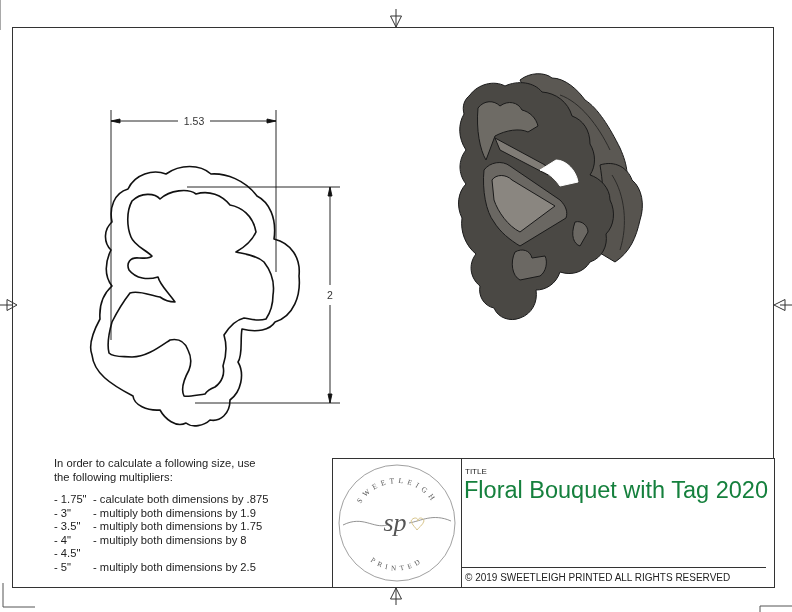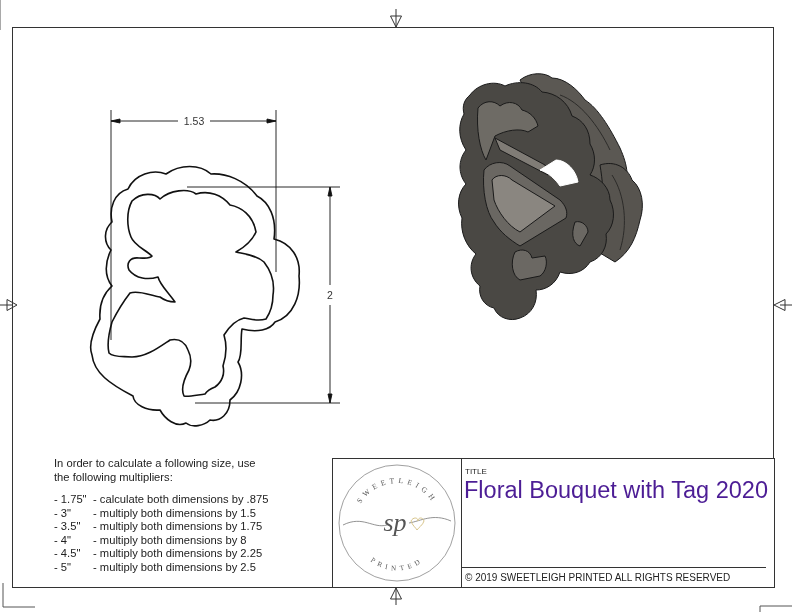--- a/index.html
+++ b/index.html
@@ -6,21 +6,21 @@
   body { width:792px; height:612px; position:relative; overflow:hidden; font-family:"Liberation Sans", sans-serif; color:#222; }
   #frame { position:absolute; left:12px; top:27px; width:762px; height:561px; border:1px solid #333; box-sizing:border-box; }
   #drawing { position:absolute; left:0; top:0; width:792px; height:612px; }
   #notes { position:absolute; left:54px; top:457px; font-size:11.2px; line-height:13.5px; color:#222; }
   #notes .mrow { display:flex; }
   #notes .size { width:39px; white-space:pre; }
   #titleblock { position:absolute; left:332px; top:458px; width:443px; height:130px; border:1px solid #333; box-sizing:border-box; background:#fff; }
   #logo-cell { position:absolute; left:0; top:0; width:128px; height:128px; border-right:1px solid #333; }
   #title-cell { position:absolute; left:129px; top:0; right:8px; height:108px; border-bottom:1px solid #333; }
   #title-label { position:absolute; left:3px; top:8px; font-size:8px; }
-  #title-text { position:absolute; left:2px; top:18px; font-size:23.5px; color:#4c1d95; white-space:nowrap; }
+  #title-text { position:absolute; left:2px; top:18px; font-size:23.5px; color:#15803d; white-space:nowrap; }
   #copyright { position:absolute; left:129px; top:110px; right:0; height:18px; font-size:10px; padding-left:3px; line-height:17px; white-space:nowrap; }
 </style>
 </head>
 <body>
 
 <div id="frame"></div>
 
 <svg id="drawing" viewBox="0 0 792 612">
 
   <path d="M0 0 V30" stroke="#555" stroke-width="1" fill="none"></path>
@@ -161,33 +161,32 @@
 <div id="notes">
   <div>In order to calculate a following size, use</div>
   <div>the following multipliers:</div>
   <div style="height:9px"></div>
   <div class="mrow">
       <span class="size">- 1.75"</span>
       <span>- calculate both dimensions by .875</span>
     </div>
   <div class="mrow">
       <span class="size">- 3"</span>
-      <span>- multiply both dimensions by 1.5</span>
+      <span>- multiply both dimensions by 1.9</span>
     </div>
   <div class="mrow">
       <span class="size">- 3.5"</span>
       <span>- multiply both dimensions by 1.75</span>
     </div>
   <div class="mrow">
       <span class="size">- 4"</span>
       <span>- multiply both dimensions by 8</span>
     </div>
   <div class="mrow">
       <span class="size">- 4.5"</span>
-      <span>- multiply both dimensions by 2.25</span>
     </div>
   <div class="mrow">
       <span class="size">- 5"</span>
       <span>- multiply both dimensions by 2.5</span>
     </div>
 </div>
 
 <div id="titleblock">
   <div id="logo-cell">
     <svg width="128" height="128" viewBox="0 0 128 128">

